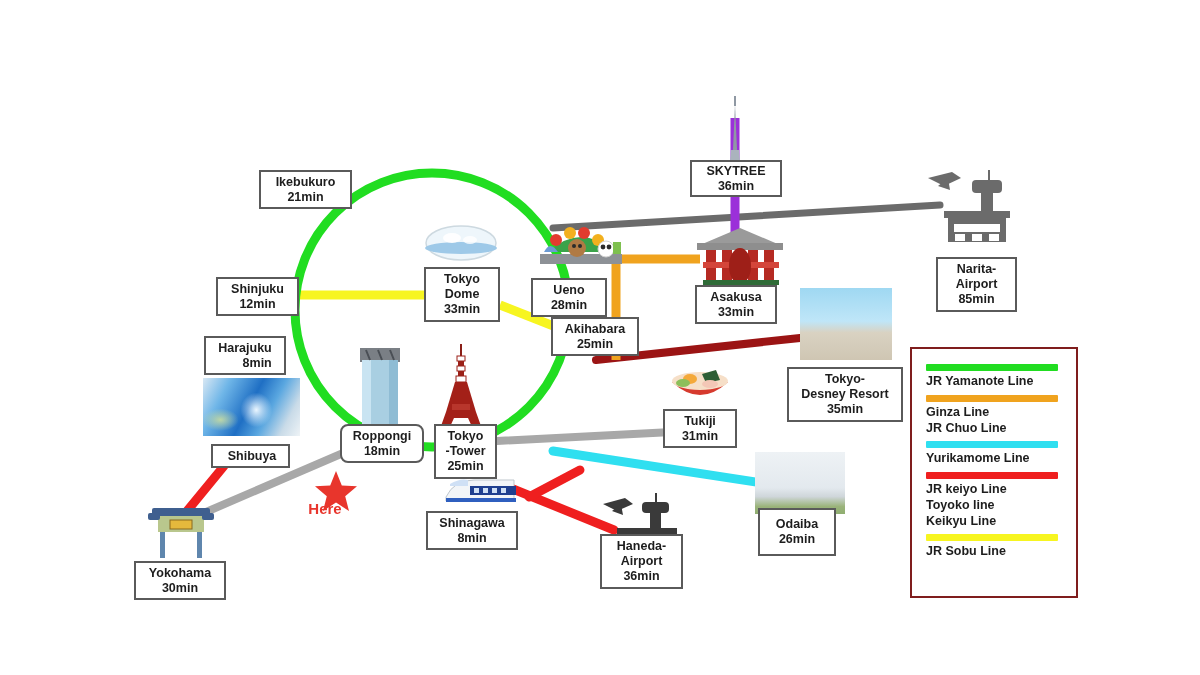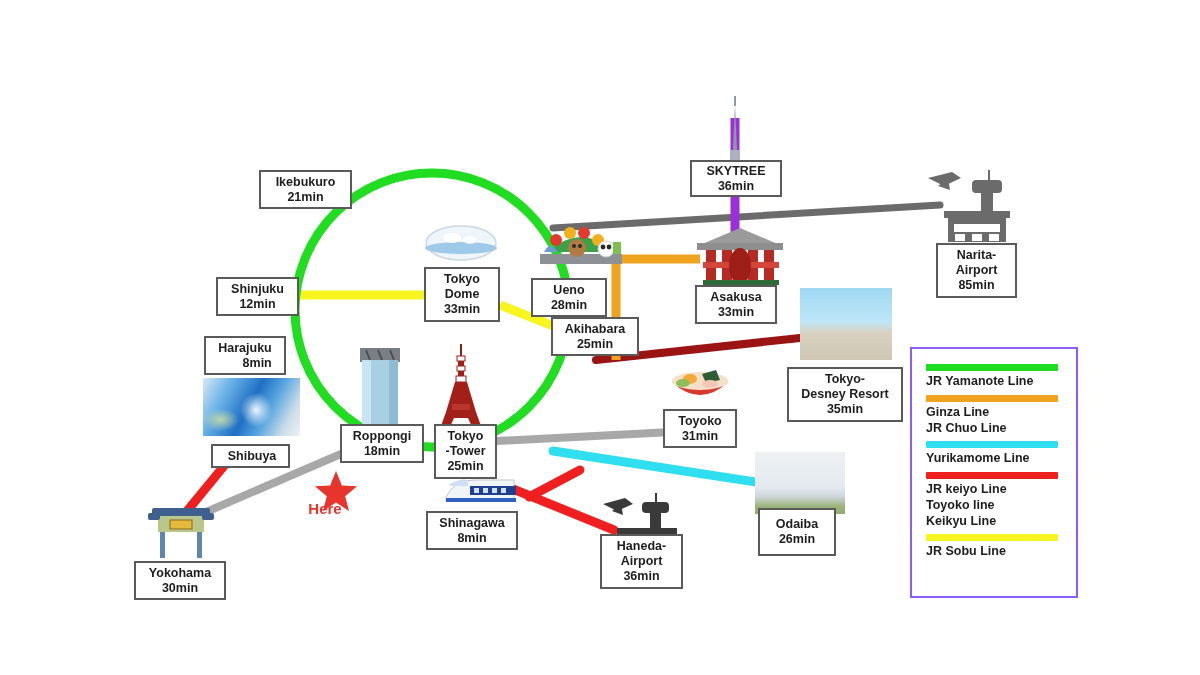--- a/index.html
+++ b/index.html
@@ -52,21 +52,21 @@
     overflow:hidden;
   }
   .photo-odaiba{
     left:755px;top:452px;width:90px;height:62px;
     background:linear-gradient(180deg,#eef2f5 0%,#e3e9ee 58%,#cfd6da 72%,#9ab37a 88%,#8fae70 100%);
     overflow:hidden;
   }
 
   .legend-box{
     position:absolute;left:910px;top:347px;width:168px;height:251px;
-    background:#ffffff;border:2px solid #8b5cf6;box-sizing:border-box;
+    background:#ffffff;border:2px solid #7f1d1d;box-sizing:border-box;
     padding:10px 0 8px 14px;
   }
   .legend-swatch{height:7px;border-radius:1px;margin:5px 0 3px 0;width:132px;}
   .legend-text{font-size:12.5px;font-weight:bold;color:#1d1d1d;line-height:1.26;}
 </style>
 </head>
 <body>
 
 <div id="map-root">
 
@@ -276,29 +276,29 @@
 Dome
 33min</div>
       <div class="lbl" style="left: 531px; top: 278px; width: 76px; height: 39px;">Ueno
 28min</div>
       <div class="lbl" style="left: 551px; top: 317px; width: 88px; height: 39px;">Akihabara
 25min</div>
       <div class="lbl" style="left: 690px; top: 160px; width: 92px; height: 37px;">SKYTREE
 36min</div>
       <div class="lbl" style="left: 695px; top: 285px; width: 82px; height: 39px;">Asakusa
 33min</div>
-      <div class="lbl" style="left: 936px; top: 243px; width: 81px; height: 55px;">Narita-
+      <div class="lbl" style="left: 936px; top: 257px; width: 81px; height: 55px;">Narita-
 Airport
 85min</div>
       <div class="lbl" style="left: 787px; top: 367px; width: 116px; height: 55px;">Tokyo-
 Desney Resort
 35min</div>
-      <div class="lbl" style="left: 663px; top: 409px; width: 74px; height: 39px;">Toyoko
+      <div class="lbl" style="left: 663px; top: 409px; width: 74px; height: 39px;">Tukiji
 31min</div>
-      <div class="lbl" style="left: 340px; top: 424px; width: 84px; height: 39px;">Roppongi
+      <div class="lbl" style="left: 340px; top: 424px; width: 84px; height: 39px; border-radius: 8px;">Roppongi
 18min</div>
       <div class="lbl" style="left: 434px; top: 424px; width: 63px; height: 55px;">Tokyo
 -Tower
 25min</div>
       <div class="lbl" style="left: 758px; top: 508px; width: 78px; height: 48px;">Odaiba
 26min</div>
       <div class="lbl" style="left: 426px; top: 511px; width: 92px; height: 39px;">Shinagawa
 8min</div>
       <div class="lbl" style="left: 600px; top: 534px; width: 83px; height: 55px;">Haneda-
 Airport

